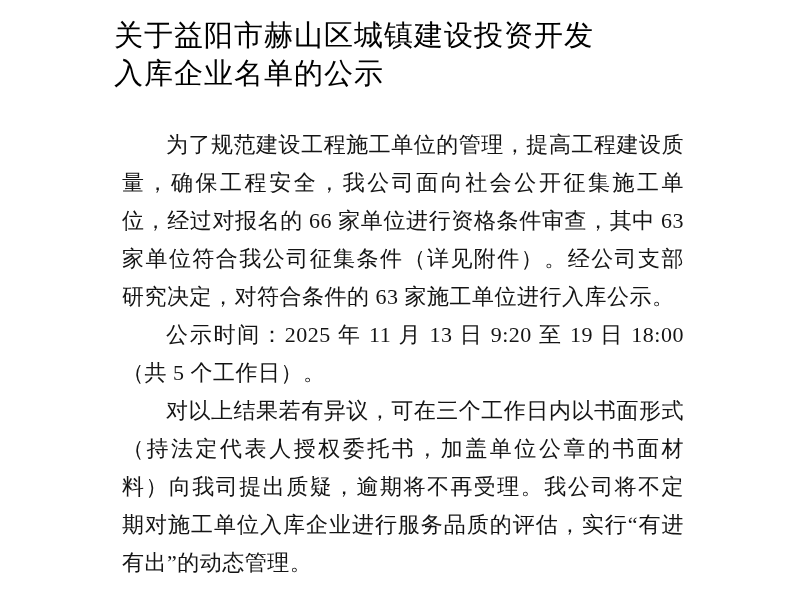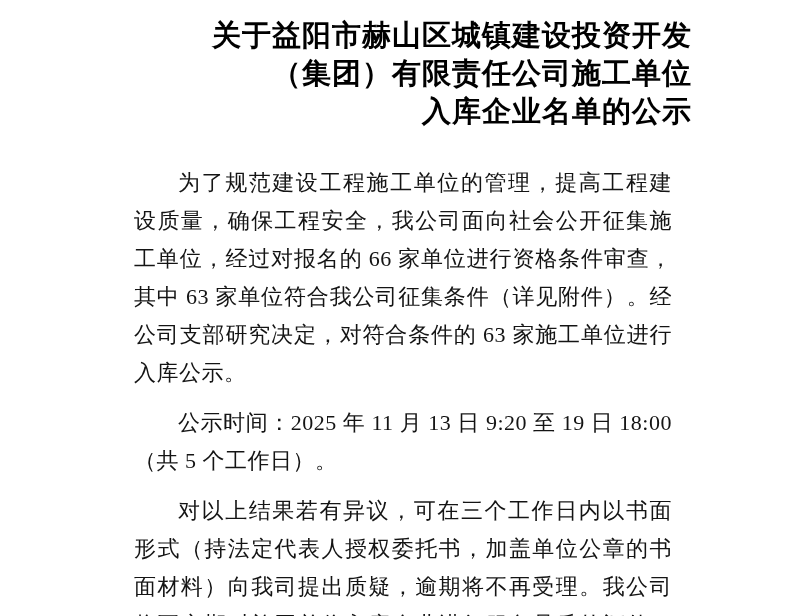--- a/index.html
+++ b/index.html
@@ -16,51 +16,50 @@
   .page {
     box-sizing: border-box;
     width: 800px;
     height: 616px;
     padding: 16px 116px 0 122px;
     background: #ffffff;
     color: #141414;
   }
   .doc-title {
     font-family: "Liberation Sans", "DejaVu Sans", sans-serif;
-    font-weight: 700;
+    font-weight: 400;
     font-size: 29px;
     line-height: 38px;
-    text-align: right;
+    text-align: left;
     color: #000000;
     margin: 0 -8px 34px -8px;
     letter-spacing: 1px;
   }
   .doc-title .title-line {
     display: block;
     white-space: nowrap;
   }
   .doc-body p {
-    margin: 12px;
+    margin: 0;
     font-size: 22px;
     line-height: 38px;
     text-align: justify;
     text-justify: inter-ideograph;
     text-indent: 2em;
     letter-spacing: 0.5px;
     word-break: break-all;
   }
 </style>
 </head>
 <body>
 
 <div class="page">
 
   <h1 class="doc-title">
     <span class="title-line">关于益阳市赫山区城镇建设投资开发</span>
-    <span class="title-line">（集团）有限责任公司施工单位</span>
     <span class="title-line">入库企业名单的公示</span>
   </h1>
 
   <div class="doc-body">
     <p>为了规范建设工程施工单位的管理，提高工程建设质量，确保工程安全，我公司面向社会公开征集施工单位，经过对报名的 66 家单位进行资格条件审查，其中 63 家单位符合我公司征集条件（详见附件）。经公司支部研究决定，对符合条件的 63 家施工单位进行入库公示。</p>
     <p>公示时间：2025 年 11 月 13 日 9:20 至 19 日 18:00（共 5 个工作日）。</p>
     <p>对以上结果若有异议，可在三个工作日内以书面形式（持法定代表人授权委托书，加盖单位公章的书面材料）向我司提出质疑，逾期将不再受理。我公司将不定期对施工单位入库企业进行服务品质的评估，实行“有进有出”的动态管理。</p>
   </div>
 
 </div>

